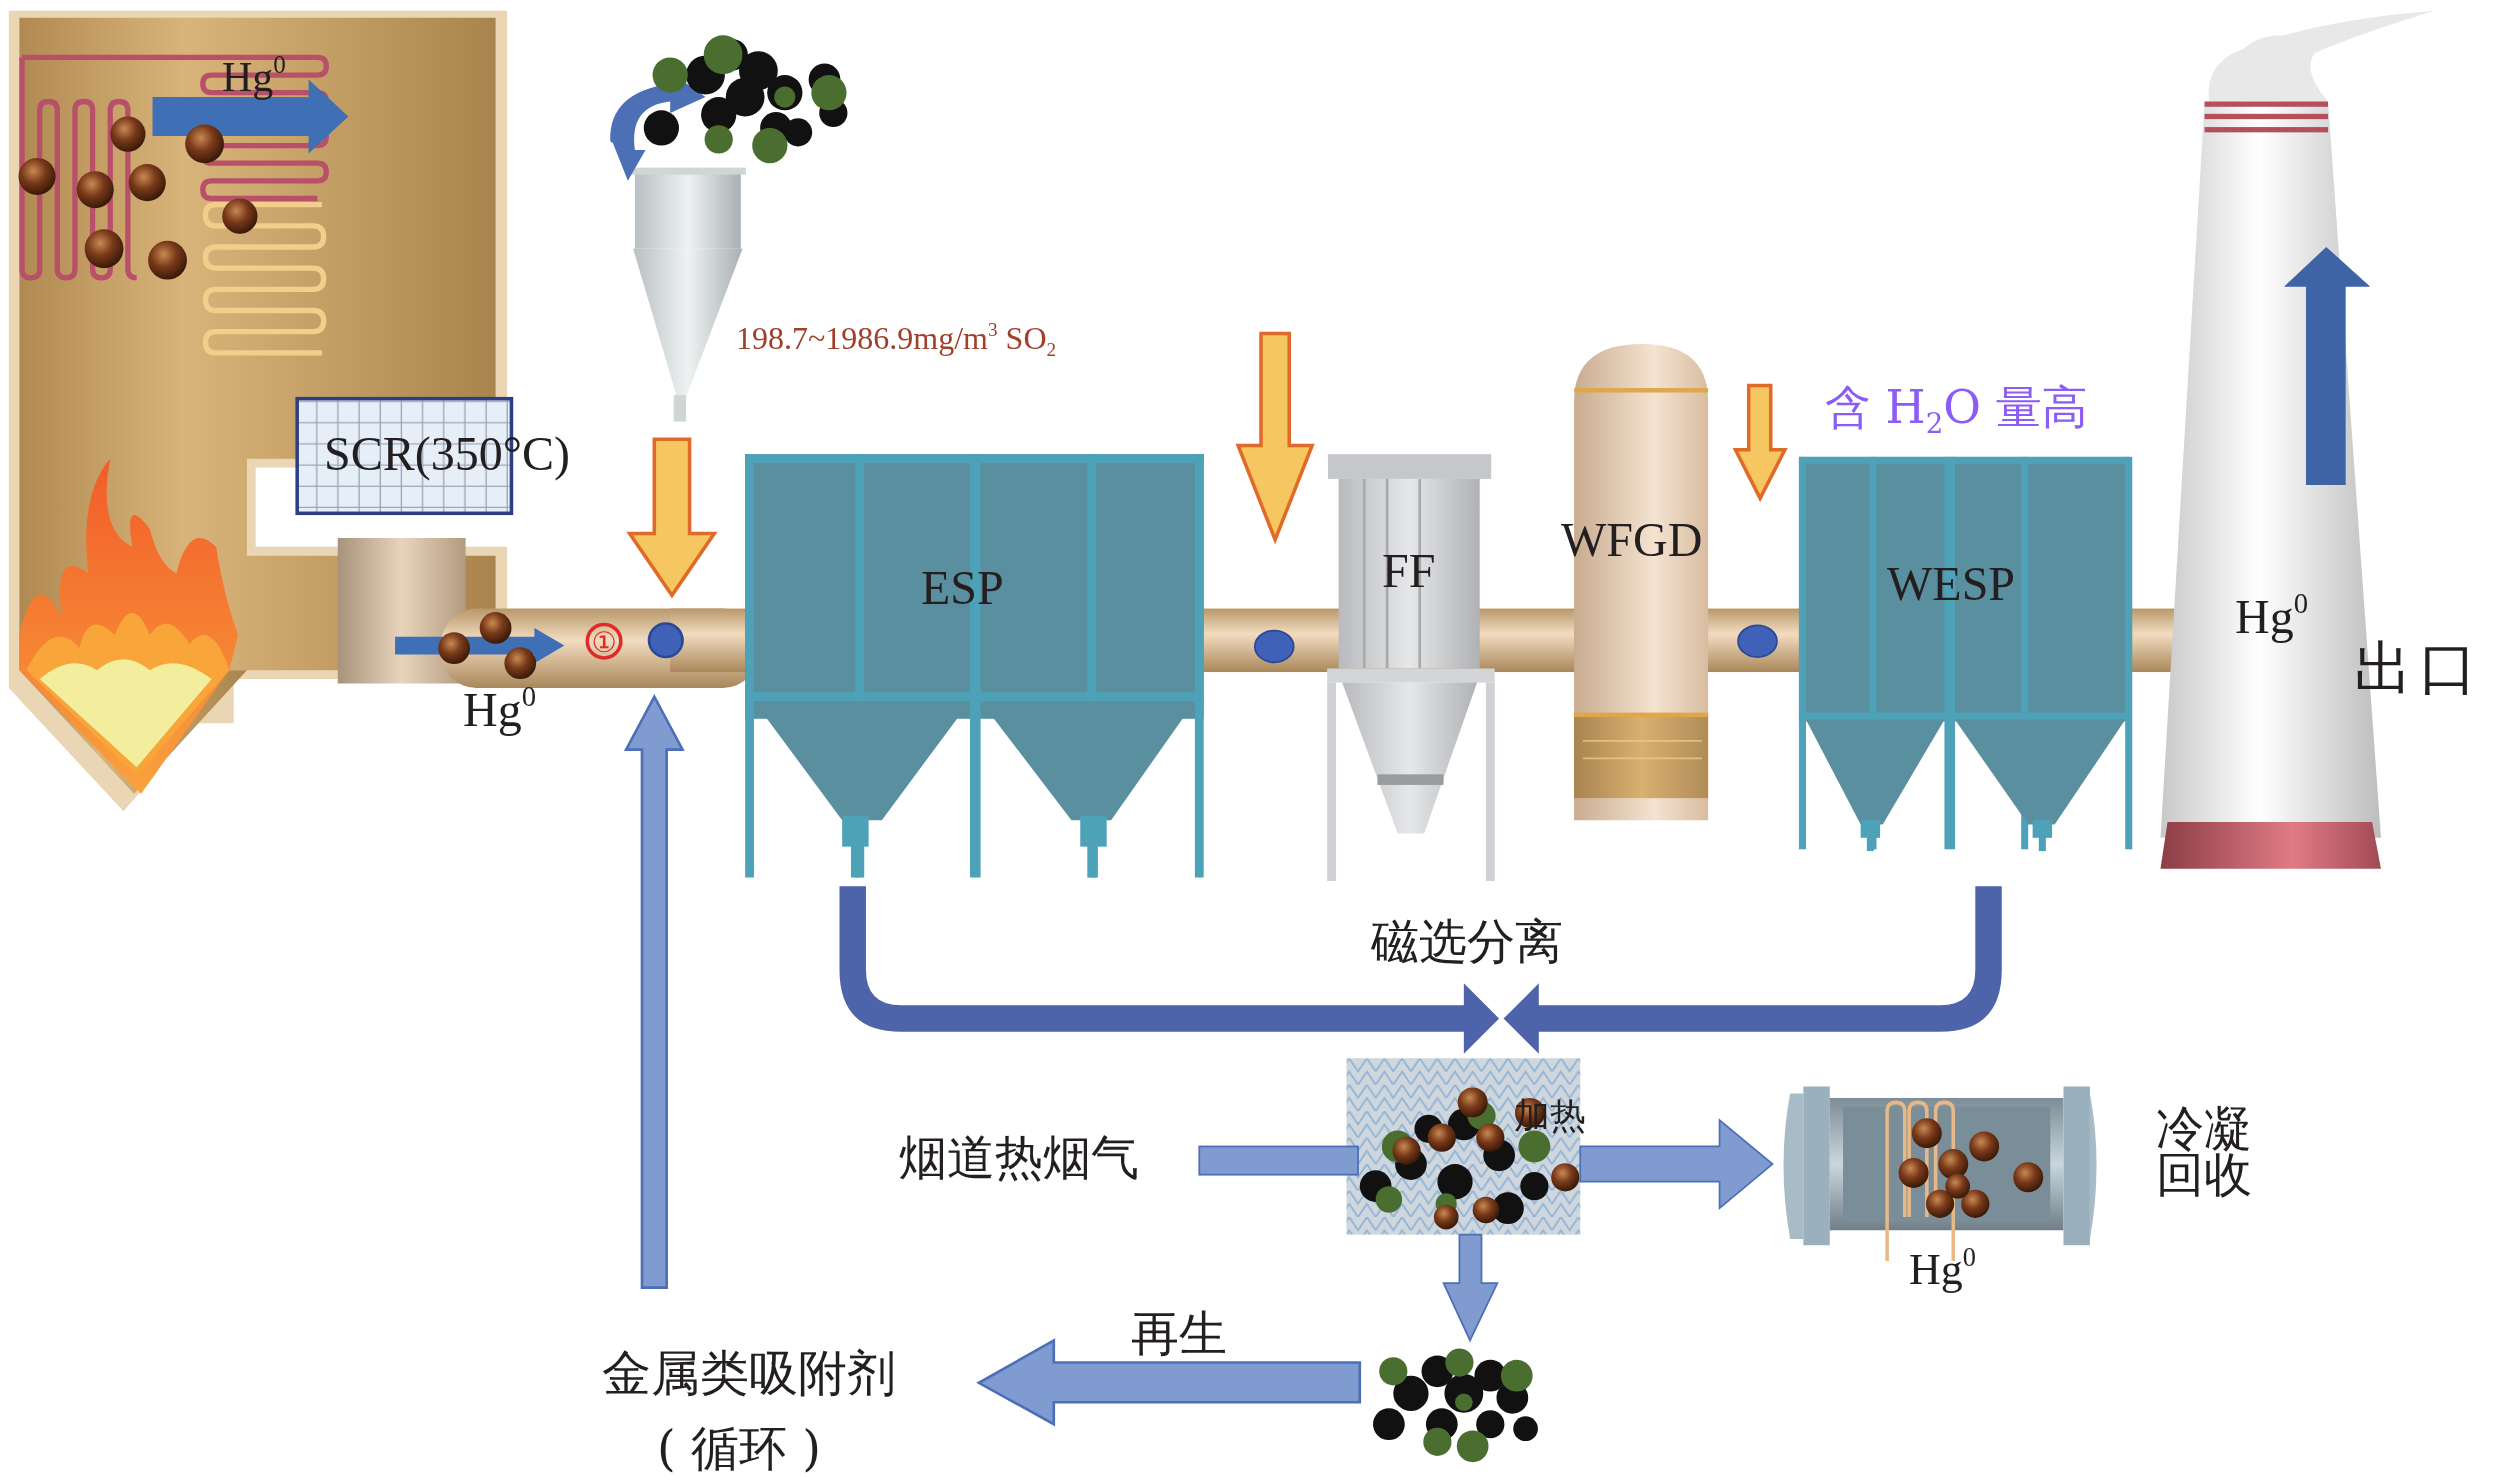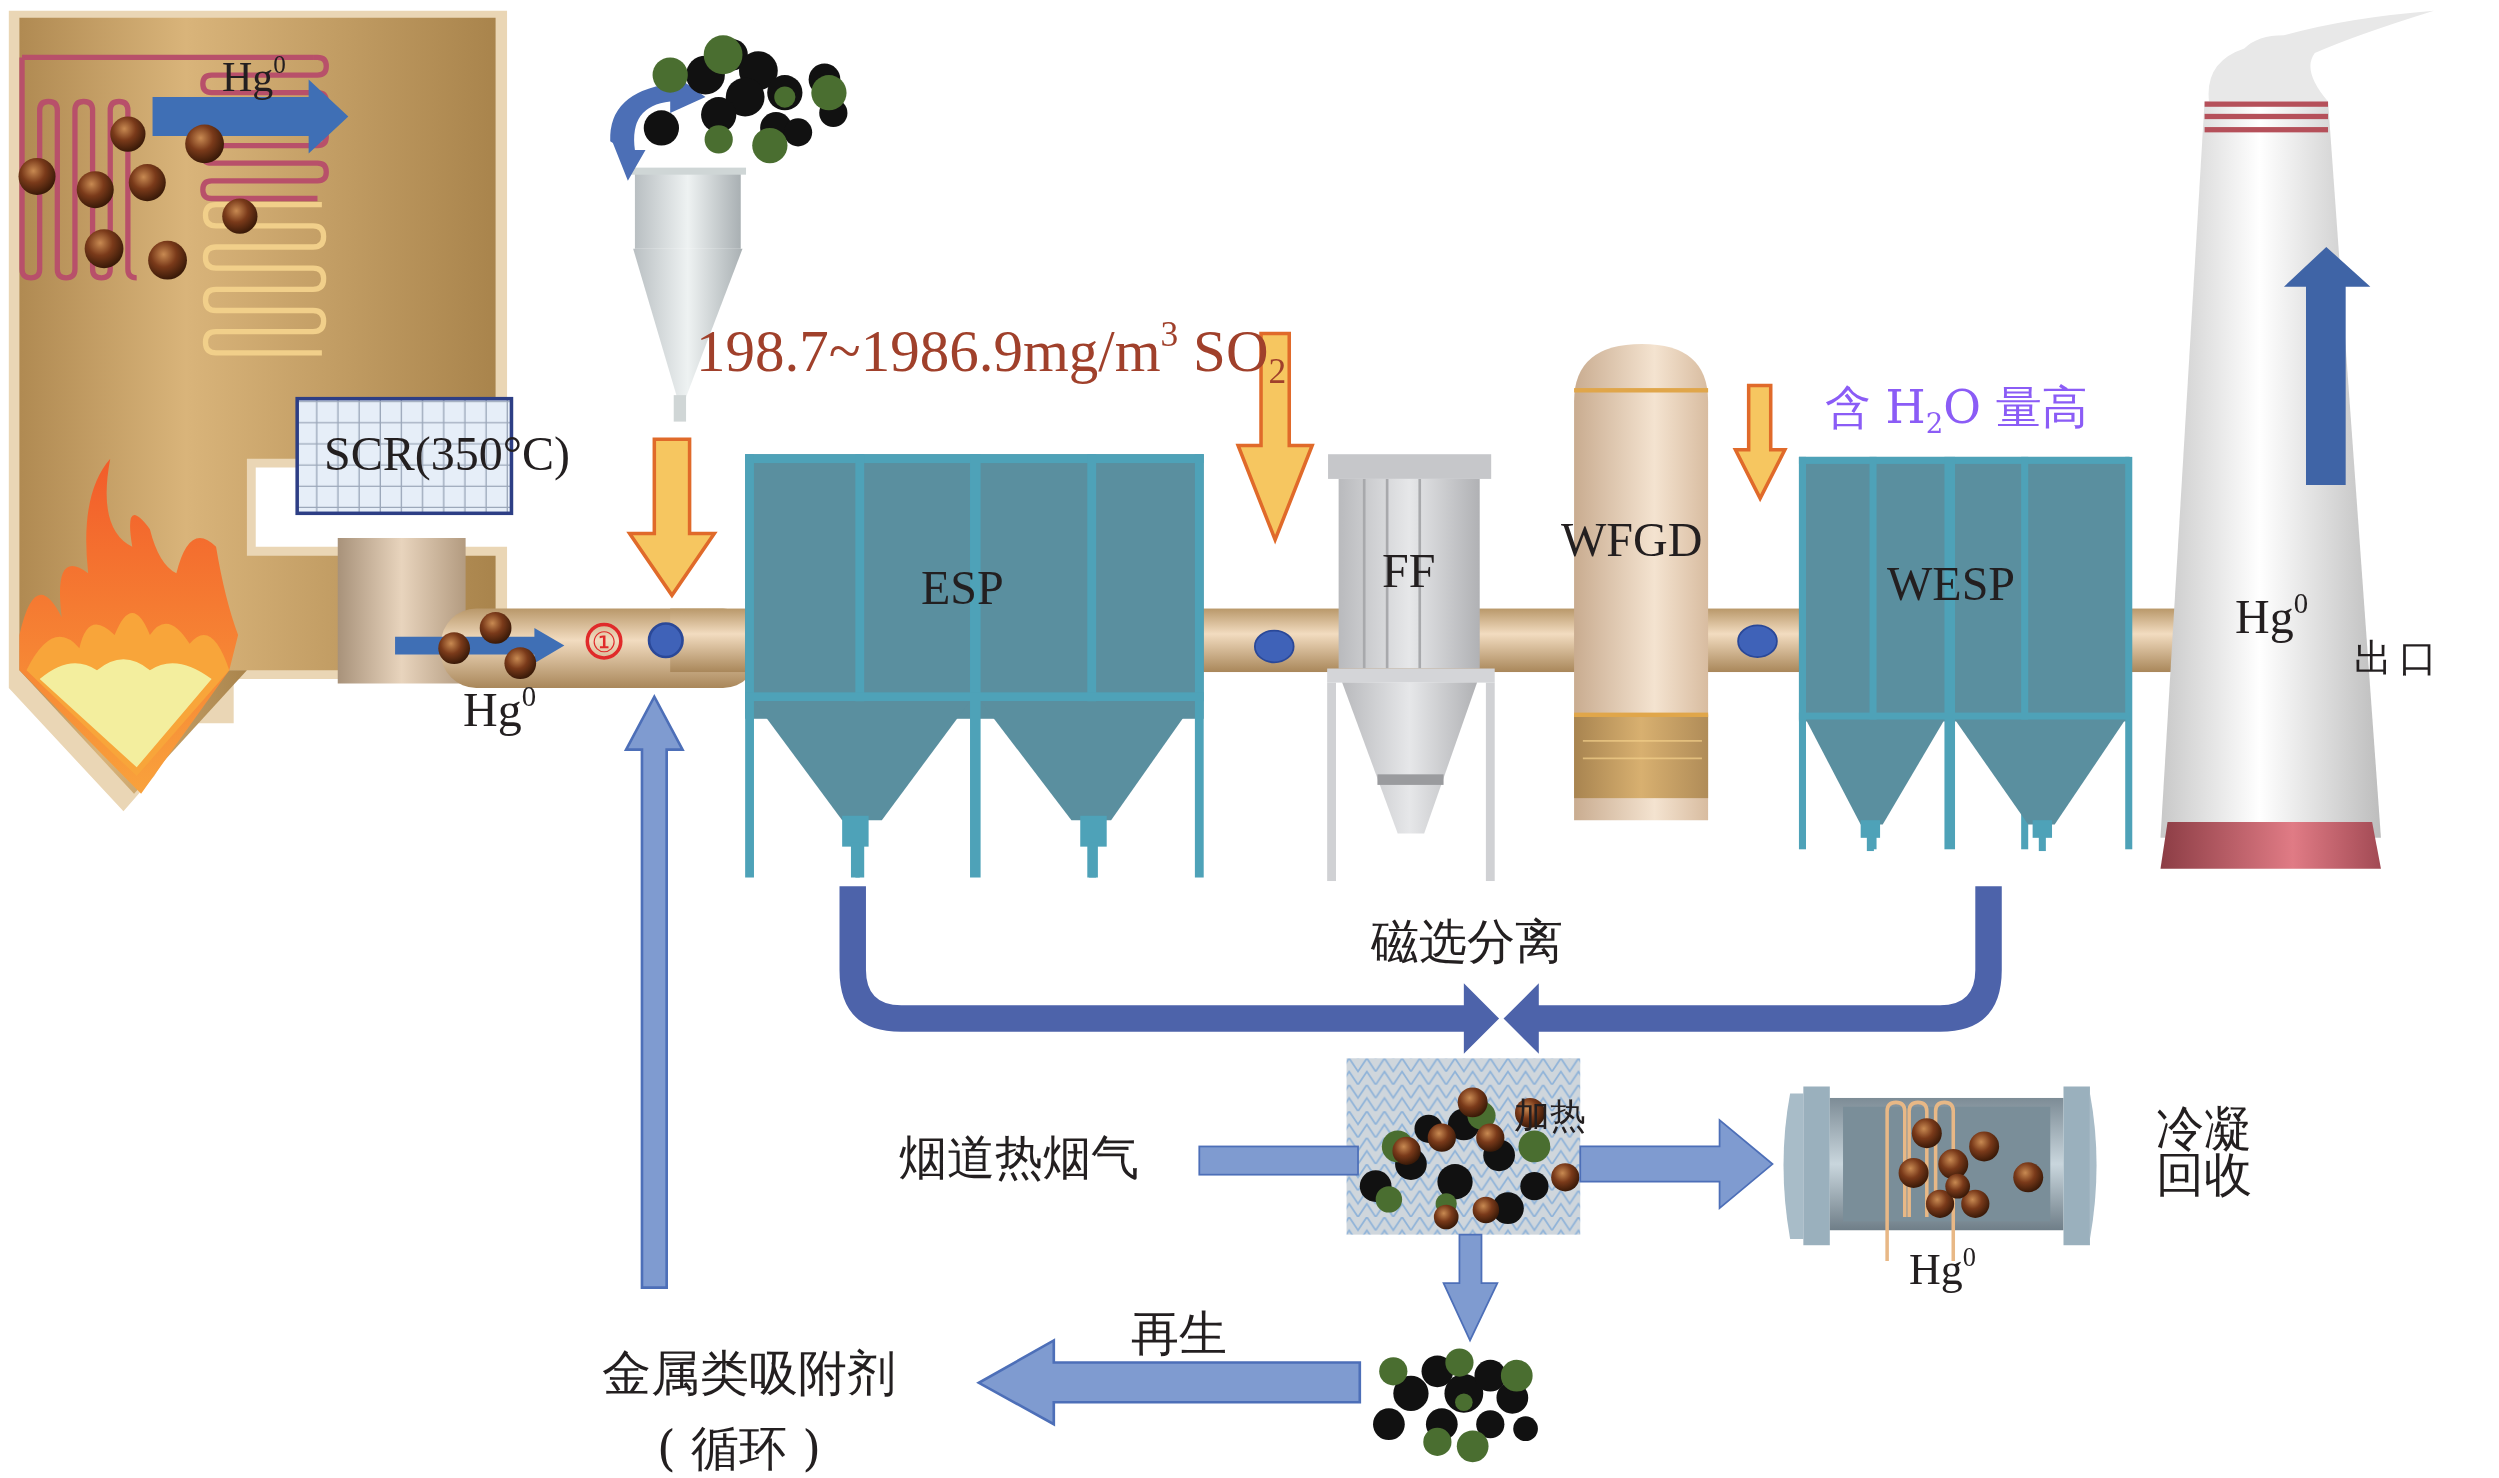--- a/index.html
+++ b/index.html
@@ -330,32 +330,32 @@
 </svg>
 
 
 <div class="lbl" style="left:222px;top:56px;font-size:42px;"><span>Hg</span><sup>0</sup></div>
 
 <div class="lbl" style="left:324px;top:430px;font-size:48px;">SCR(350°C)</div>
 
 <div class="lbl" style="left:463px;top:686px;font-size:48px;"><span>Hg</span><sup>0</sup></div>
 
 
-<div class="lbl red" style="left:696px;top:322px;font-size:59px;"><span>198.7~1986.9mg/m</span><sup>3</sup> <span>SO</span><sub>2</sub></div>
+<div class="lbl red" style="left:736px;top:322px;font-size:32px;"><span>198.7~1986.9mg/m</span><sup>3</sup> <span>SO</span><sub>2</sub></div>
 
 
 <div class="lbl" style="left:921px;top:564px;font-size:48px;">ESP</div>
 <div class="lbl" style="left:1382px;top:547px;font-size:48px;">FF</div>
 <div class="lbl" style="left:1561px;top:516px;font-size:48px;text-align:right;">WFGD</div>
 <div class="lbl" style="left:1887px;top:560px;font-size:48px;">WESP</div>
 
 <div class="lbl green cn" style="left:1825px;top:384px;font-size:46px;"><span>含 H</span><sub>2</sub><span>O 量高</span></div>
 
 <div class="lbl" style="left:2235px;top:593px;font-size:48px;"><span>Hg</span><sup>0</sup></div>
-<div class="lbl cn" style="left:2354px;top:639px;font-size:38px;letter-spacing:7px;">出口</div>
+<div class="lbl cn" style="left:2354px;top:639px;font-size:58px;letter-spacing:7px;">出口</div>
 
 <div class="lbl cn" style="left:1371px;top:917px;font-size:48px;">磁选分离</div>
 <div class="lbl cn" style="left:899px;top:1133px;font-size:48px;">烟道热烟气</div>
 <div class="lbl cn" style="left:1514px;top:1098px;font-size:36px;">加热</div>
 <div class="lbl cn" style="left:2156px;top:1104px;font-size:48px;">冷凝</div>
 <div class="lbl cn" style="left:2156px;top:1150px;font-size:48px;">回收</div>
 <div class="lbl" style="left:1909px;top:1248px;font-size:44px;"><span>Hg</span><sup>0</sup></div>
 
 <div class="lbl cn" style="left:1131px;top:1309px;font-size:48px;">再生</div>
 <div class="lbl cn" style="left:602px;top:1349px;font-size:49px;">金属类吸附剂</div>

